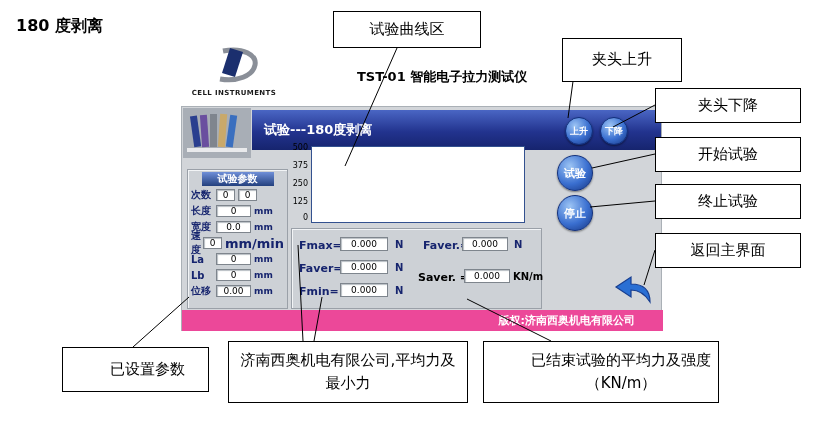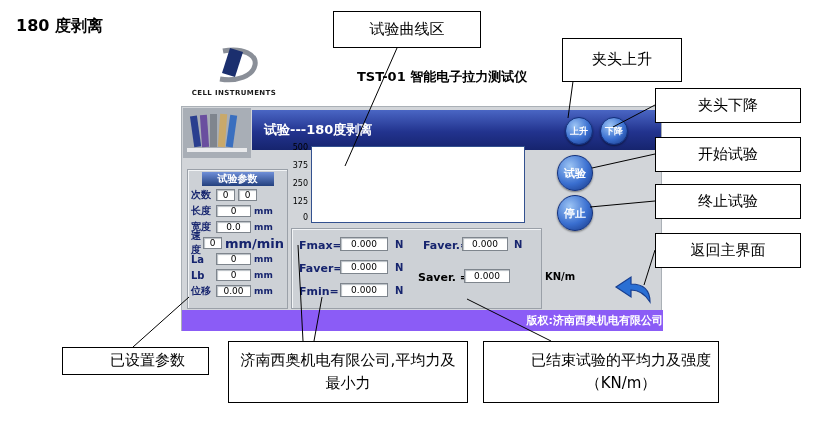--- a/index.html
+++ b/index.html
@@ -55,23 +55,23 @@
   .unit-small{font-size:13px;}
 
   .results{position:absolute;left:109px;top:121px;width:251px;height:81px;background:#cdd1d6;
     border:1px solid #9aa0a8;box-shadow:inset 1px 1px 0 #f2f4f6;box-sizing:border-box;}
   .rlabel{position:absolute;font-size:11px;font-weight:bold;color:#16246e;}
   .rlabel-black{position:absolute;font-size:11px;font-weight:bold;color:#000;}
   .rbox{position:absolute;width:48px;height:14px;}
   .runit{position:absolute;font-size:10px;font-weight:bold;color:#16246e;}
   .runit-black{position:absolute;font-size:10px;font-weight:bold;color:#000;}
 
-  .footer{position:absolute;left:0;top:203px;width:481px;height:21px;background:#8b5cf6;
+  .footer{position:absolute;left:0;top:203px;width:481px;height:21px;background:#ec4899;
     color:#fff;font-size:11px;font-weight:bold;line-height:21px;text-align:right;
-    box-sizing:border-box;}
+    padding-right:28px;box-sizing:border-box;}
   .back{position:absolute;left:431px;top:167px;width:40px;height:32px;cursor:pointer;}
 </style>
 </head>
 <body>
 
 <div class="canvas">
 
   <div class="heading">180 度剥离</div>
 
   <div class="logo">
@@ -165,39 +165,39 @@
       <span class="rlabel" style="left:7px;top:56px;">Fmin=</span>
       <span class="inbox rbox" style="left:48px;top:54px;">0.000</span>
       <span class="runit" style="left:103px;top:56px;">N</span>
 
       <span class="rlabel" style="left:131px;top:10px;">Faver.=</span>
       <span class="inbox rbox" style="left:170px;top:8px;width:46px;">0.000</span>
       <span class="runit" style="left:222px;top:10px;">N</span>
 
       <span class="rlabel-black" style="left:126px;top:42px;">Saver. =</span>
       <span class="inbox rbox" style="left:172px;top:40px;width:46px;">0.000</span>
-      <span class="runit-black" style="left:221px;top:42px;margin-left:32px;">KN/m</span>
+      <span class="runit-black" style="left:221px;top:42px;">KN/m</span>
     </div>
 
     <div class="footer">版权:济南西奥机电有限公司</div>
 
     <div class="back">
       <svg width="40" height="32" viewBox="0 0 40 30">
         <path d="M18 2 L18 9 C30 9 37 15 37 27 C32 19 26 15 18 15 L18 22 L3 12 Z" fill="#2a6fd4" stroke="#173d8f" stroke-width="1.2"></path>
       </svg>
     </div>
   </div>
 
   <div class="callout" style="left:333px;top:11px;width:148px;height:37px;">试验曲线区</div>
   <div class="callout" style="left:562px;top:38px;width:120px;height:44px;">夹头上升</div>
   <div class="callout" style="left:655px;top:88px;width:146px;height:35px;">夹头下降</div>
   <div class="callout" style="left:655px;top:137px;width:146px;height:35px;">开始试验</div>
   <div class="callout" style="left:655px;top:184px;width:146px;height:35px;">终止试验</div>
   <div class="callout" style="left:655px;top:233px;width:146px;height:35px;text-align:center;">返回主界面</div>
-  <div class="callout" style="left:62px;top:347px;width:147px;height:28px;padding-left:30px;">已设置参数</div>
+  <div class="callout" style="left:62px;top:347px;width:147px;height:45px;padding-left:30px;">已设置参数</div>
   <div class="callout" style="left:228px;top:341px;width:240px;height:62px;">济南西奥机电有限公司,平均力及最小力</div>
   <div class="callout" style="left:483px;top:341px;width:236px;height:62px;padding-left:46px;">已结束试验的平均力及强度（KN/m）</div>
 
   <svg class="overlay" width="827" height="431">
     <line x1="397" y1="48" x2="345" y2="166"></line>
     <line x1="574" y1="74" x2="568" y2="118"></line>
     <line x1="655" y1="105" x2="613" y2="127"></line>
     <line x1="655" y1="154" x2="592" y2="168"></line>
     <line x1="655" y1="201" x2="590" y2="207"></line>
     <line x1="655" y1="250" x2="644" y2="285"></line>

